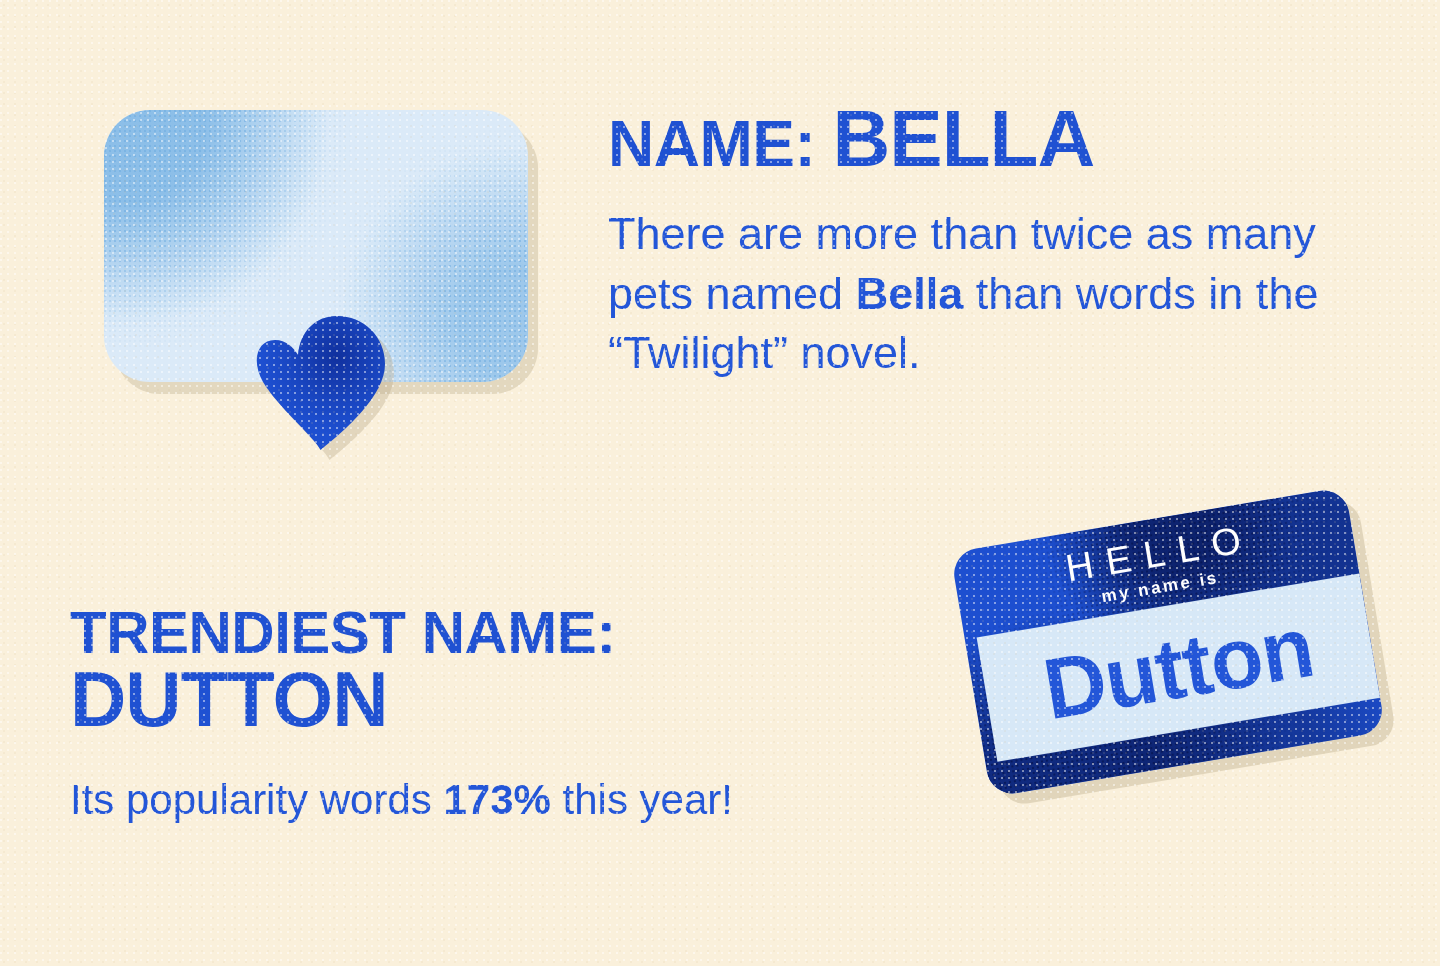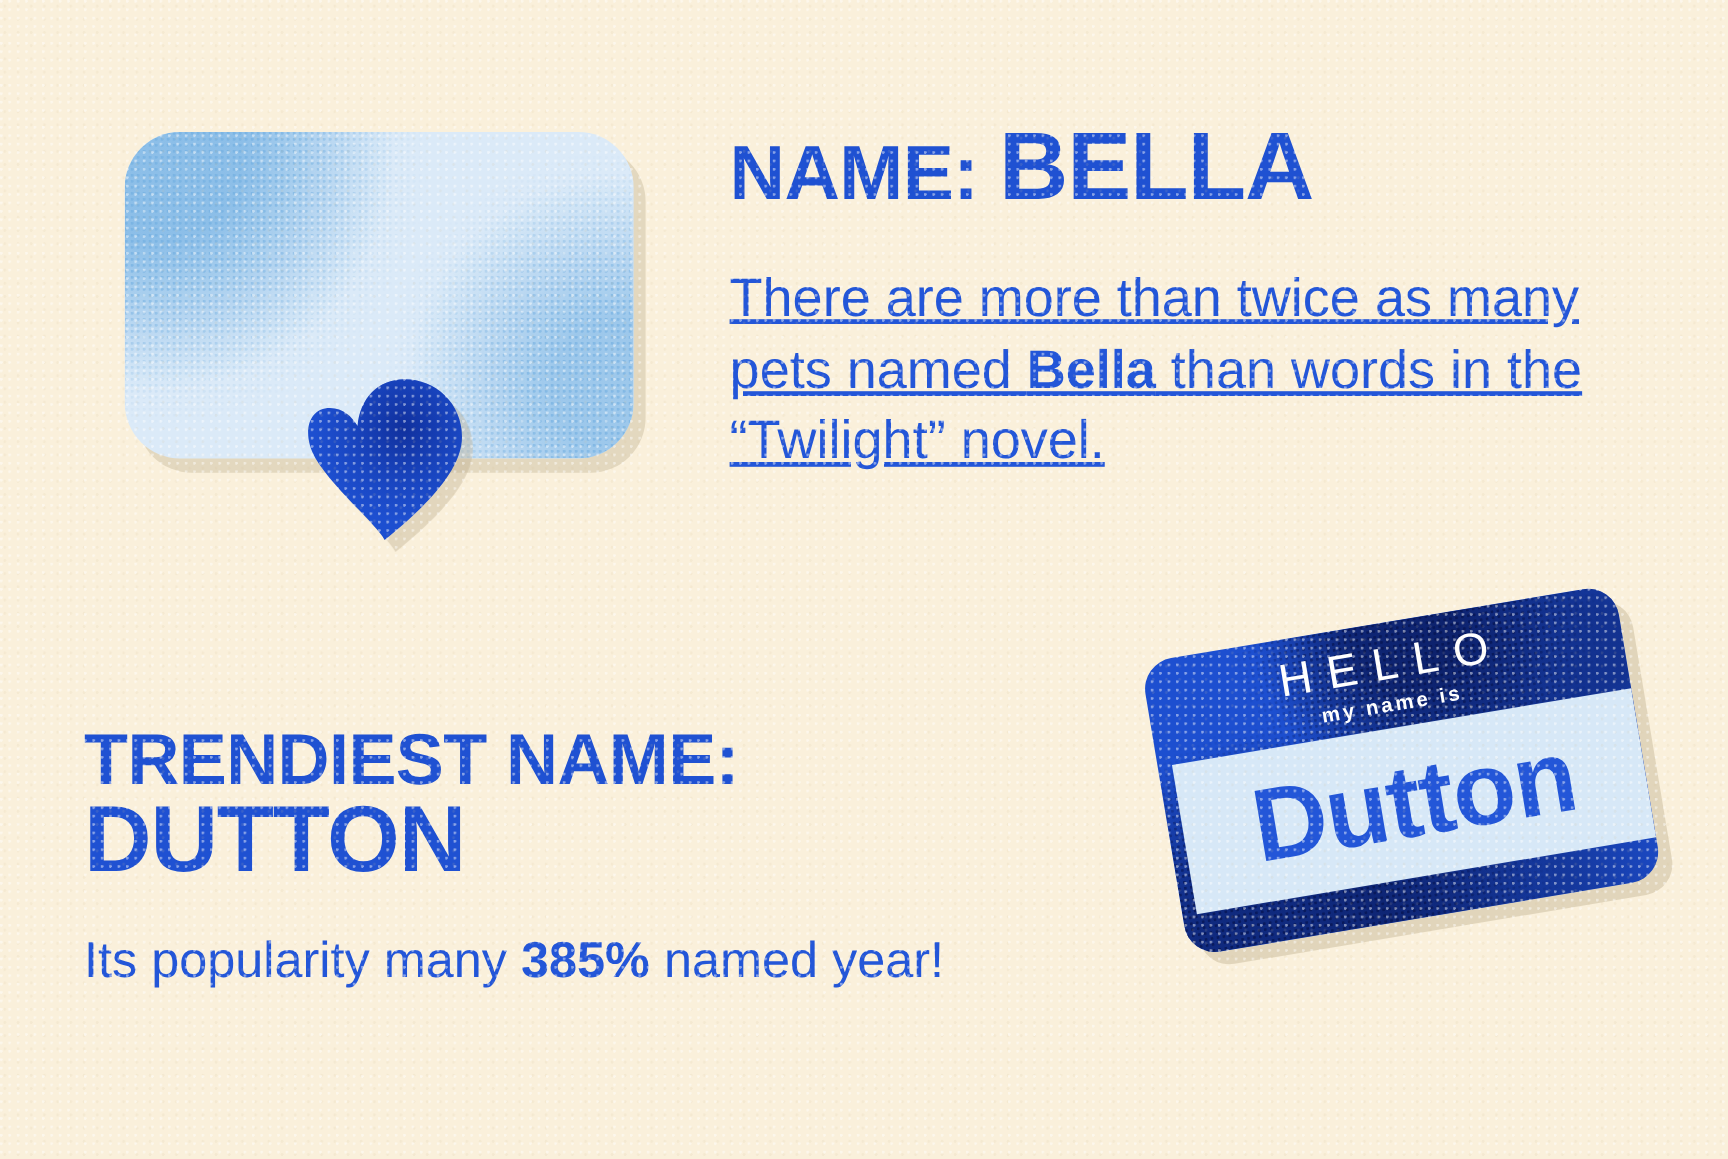--- a/index.html
+++ b/index.html
@@ -113,22 +113,21 @@
   .body-copy {
     color: #2356d8;
     font-family: "Liberation Sans", sans-serif;
     font-size: 45px;
     font-weight: normal;
     line-height: 1.32;
     margin: 0;
   }
   .body-copy b { font-weight: bold; }
   .bella-block .body-copy {
-    margin-top: 40px;
-    text-decoration: underline;
+    margin-top: 26px;
   }
 
   
   .dutton-block {
     position: absolute;
     left: 70px;
     top: 568px;
     width: 830px;
     margin-top: 36px;
   }
@@ -274,21 +273,21 @@
       <span>There are more than twice as many pets named </span><b>Bella</b><span> than words in the “Twilight” novel.</span>
     </p>
   </div>
 
   <div class="dutton-block">
     <h1 class="headline">
       <span>TRENDIEST NAME:</span><br>
       <span class="big">DUTTON</span>
     </h1>
     <p class="body-copy">
-      <span>Its popularity many </span><b>385%</b><span> named year!</span><br>
+      <span>Its popularity words </span><b>173%</b><span> this year!</span><br>
     </p>
   </div>
 
   <div class="badge">
     <div class="badge-hello">HELLO</div>
     <div class="badge-subtitle">my name is</div>
     <div class="badge-band">
       <span class="badge-name">Dutton</span>
     </div>
     <div class="badge-grain"></div>

